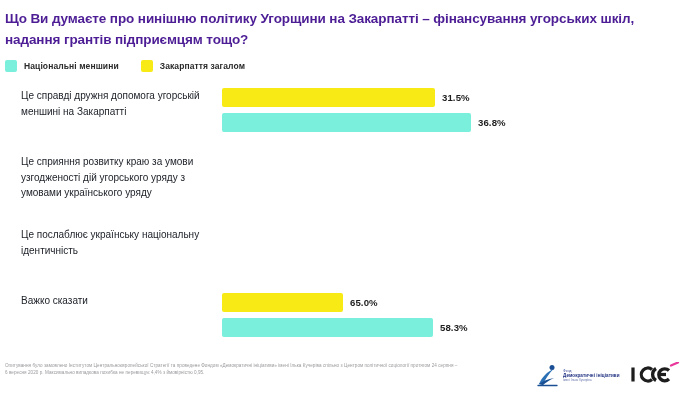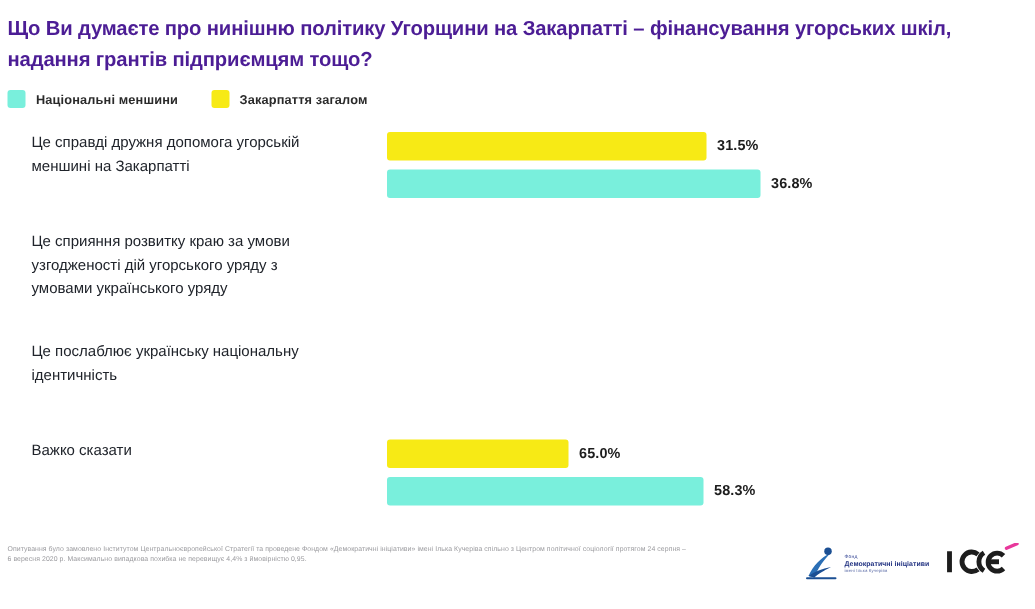--- a/index.html
+++ b/index.html
@@ -92,21 +92,20 @@
     position: absolute;
     left: 222px;
     top: 0;
   }
 
   .bar-row {
     position: relative;
     height: 19px;
     display: flex;
     align-items: center;
-    margin-left: 36px;
   }
   .bar-row + .bar-row {
     margin-top: 6px;
   }
 
   .bar {
     height: 19px;
     border-radius: 2px;
     flex: none;
   }

